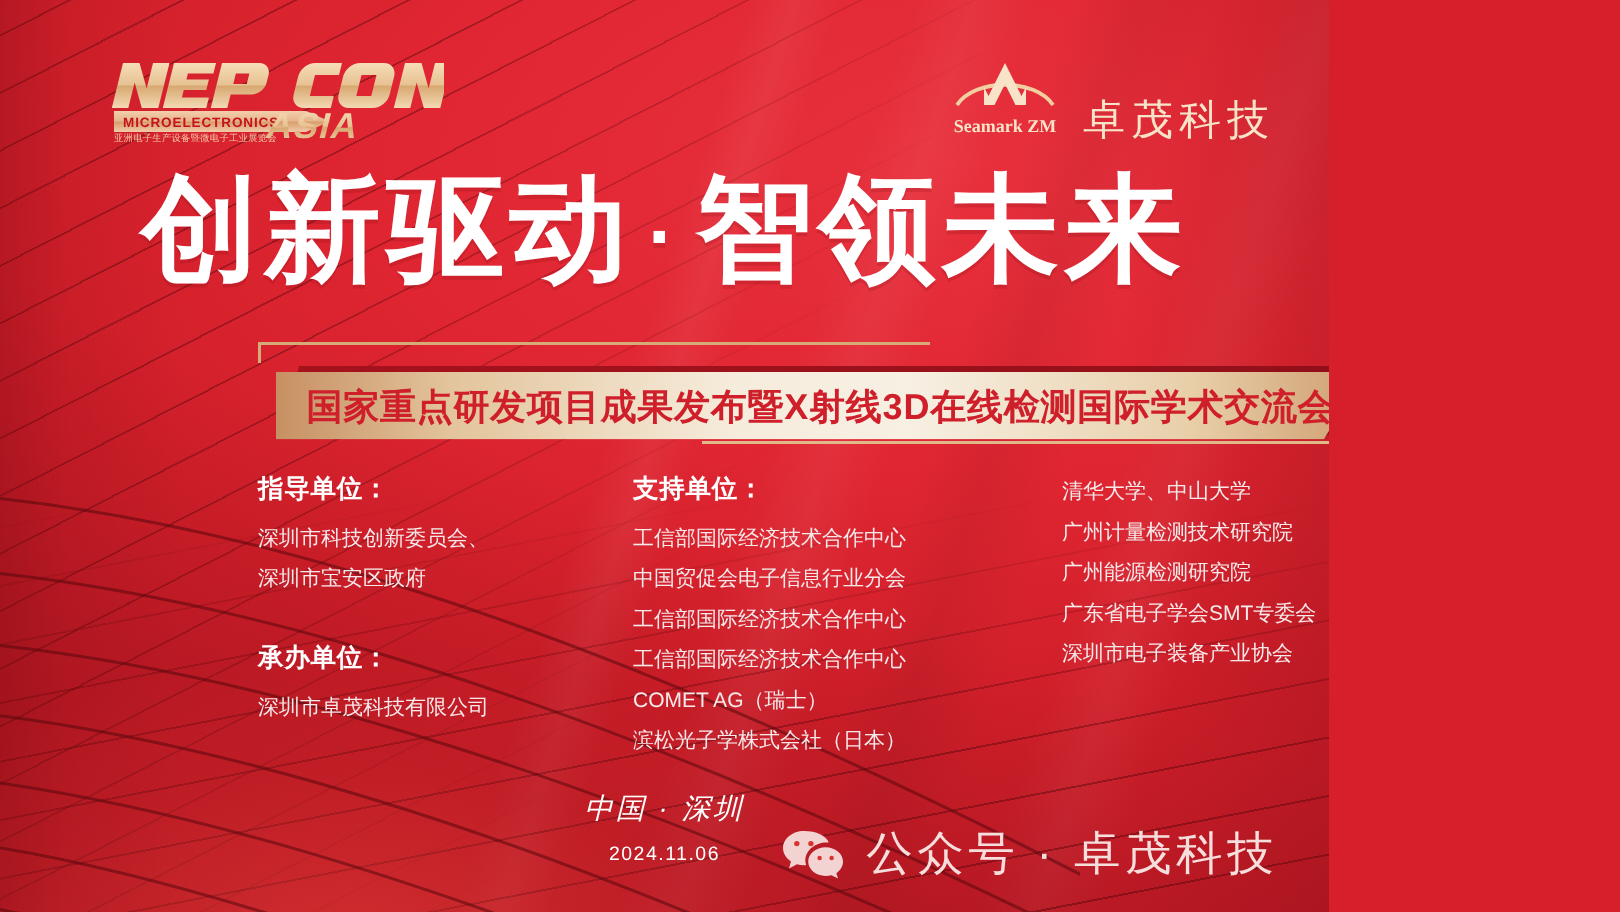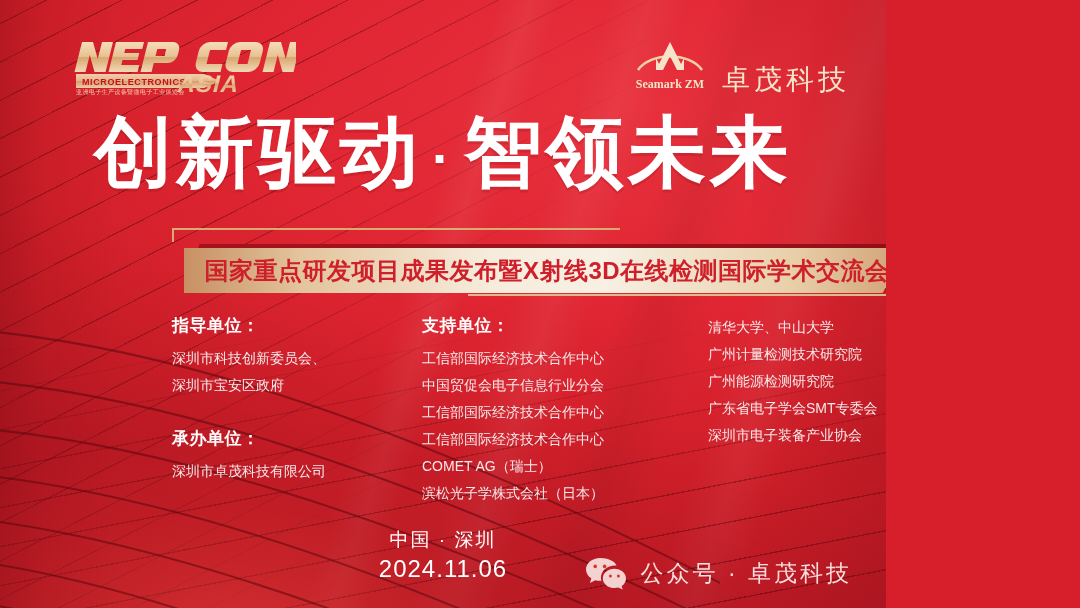--- a/index.html
+++ b/index.html
@@ -119,28 +119,28 @@
   }
   .org-item{
     color:#f6e9ea;font-size:14px;line-height:27px;white-space:nowrap;font-weight:400;
   }
   .col-left .block2{margin-top:28px;}
 
   
   .footer-center{
     position:absolute;left:0;right:0;top:526px;text-align:center;color:#ffffff;
   }
-  .footer-city{font-size:19px;letter-spacing:2px;line-height:28px;}
-  .footer-date{font-size:24px;letter-spacing:1px;line-height:30px;}
+  .footer-city{font-size:19px;letter-spacing:2px;line-height:28px;font-style:italic;}
+  .footer-date{font-size:13px;letter-spacing:1px;line-height:30px;}
 
   .wechat{
     position:absolute;right:34px;bottom:18px;display:flex;align-items:center;gap:14px;
     color:#f6dedd;
   }
-  .wechat-text{font-size:23px;letter-spacing:3px;white-space:nowrap;font-weight:400;}
+  .wechat-text{font-size:31px;letter-spacing:3px;white-space:nowrap;font-weight:400;}
 </style>
 </head>
 <body>
 
 <div id="poster">
 
   <div class="bg-layer bg-sheen"></div>
   <div class="bg-layer bg-lines-straight"></div>
   <div class="bg-layer bg-lines-low"></div>
   <div class="bg-layer bg-wedge"></div>

